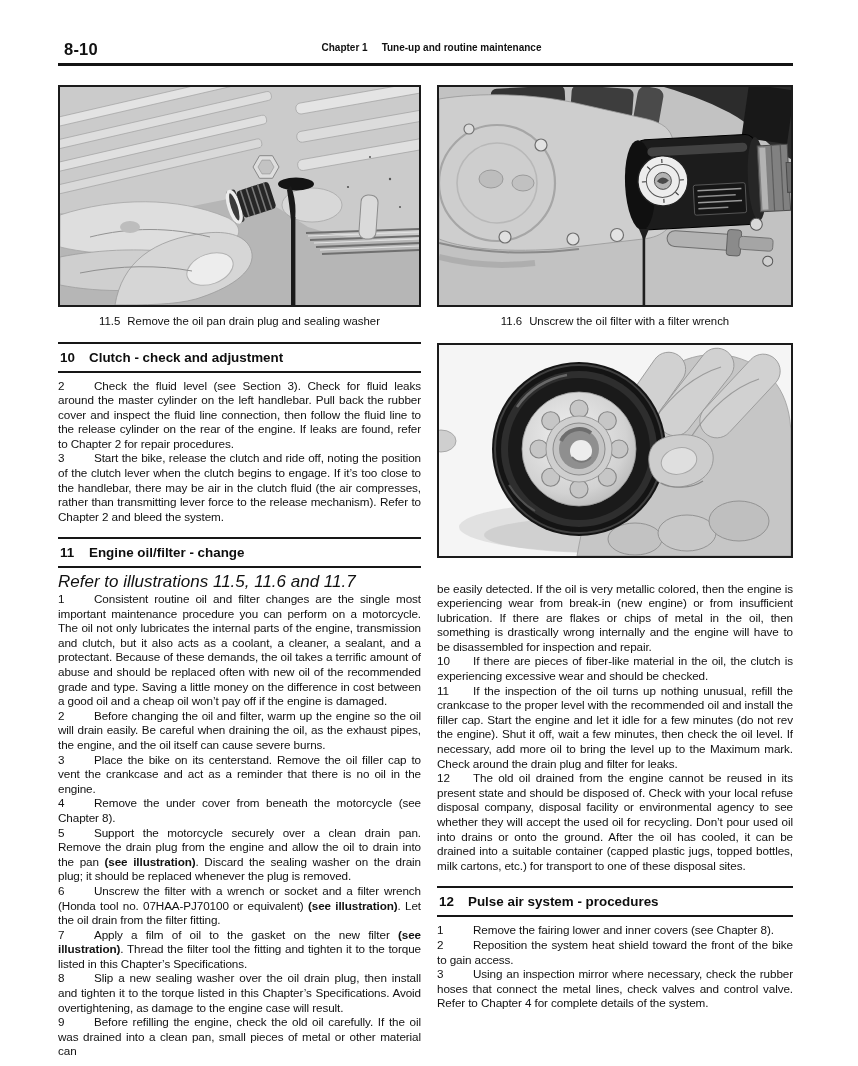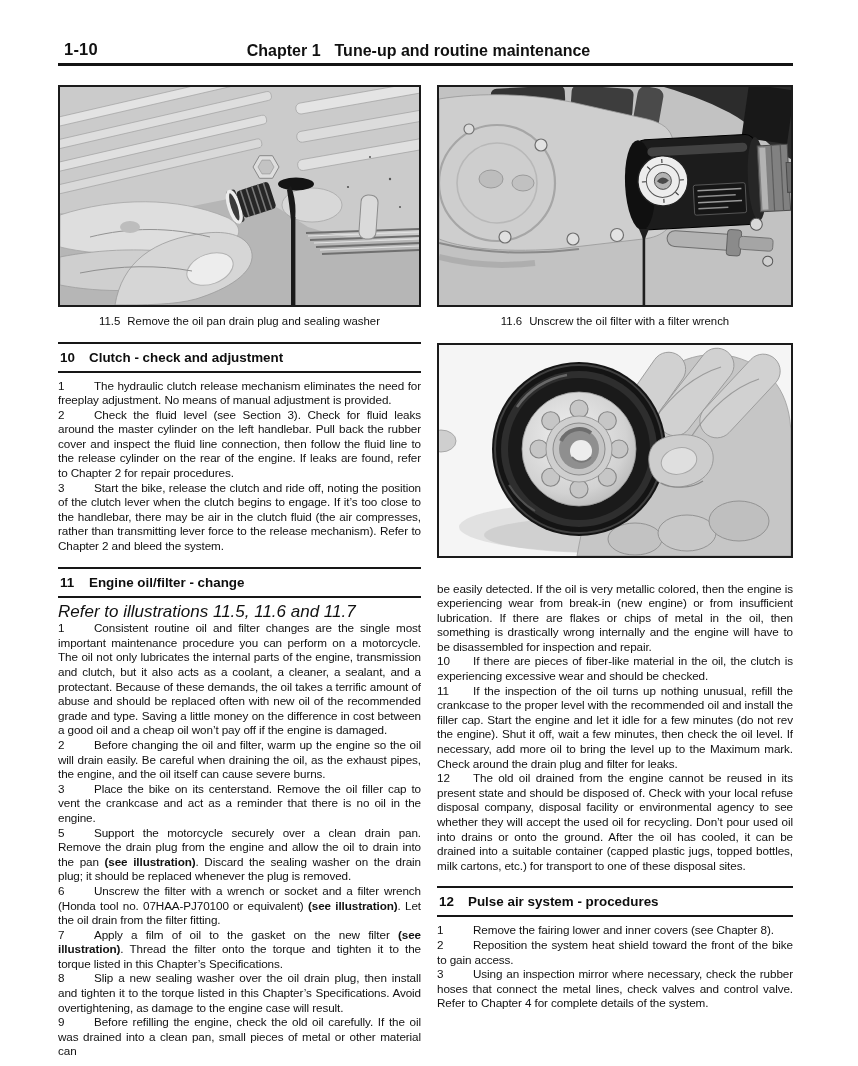--- a/index.html
+++ b/index.html
@@ -8,22 +8,22 @@
     background:#ffffff; overflow:hidden;
     font-family:"Liberation Sans","DejaVu Sans",sans-serif;
     color:#111;
   }
   
   .hdr-pagenum {
     position:absolute; left:64px; top:40px;
     font-size:16.5px; font-weight:bold; letter-spacing:0.2px;
   }
   .hdr-title {
-    position:absolute; left:51px; top:42px; width:735px;
-    text-align:center; font-size:16px; font-weight:bold;
+    position:absolute; left:64px; top:42px; width:735px;
+    text-align:center; font-size:10px; font-weight:bold;
   }
   .hdr-title .chap-label { margin-right:14px; }
   .hdr-rule {
     position:absolute; left:58px; top:63px; width:735px; height:3px;
     background:#141414;
   }
   
   .col { position:absolute; top:85px; }
   .col-left  { left:58px;  width:363px; }
   .col-right { left:437px; width:356px; }
@@ -50,21 +50,21 @@
   .paras.cont-top { margin-top:24px; }
   .para { margin:0; text-align:justify; }
   .para b { letter-spacing:-0.1px; }
   .para-num { display:inline-block; width:36px; }
 </style>
 </head>
 <body>
 
 <div class="page">
 
-  <div class="hdr-pagenum">1-10</div>
+  <div class="hdr-pagenum">8-10</div>
   <div class="hdr-title">
     <span class="chap-label">Chapter 1</span><span>Tune-up and routine maintenance</span>
   </div>
   <div class="hdr-rule"></div>
 
   <div class="col col-left">
 
     <figure class="fig">
       <svg width="359" height="218" viewBox="0 0 359 218">
         <rect x="0" y="0" width="359" height="218" fill="#b6b6b6"></rect>
@@ -140,37 +140,37 @@
     </figure>
     <div class="caption">
       <span class="cap-num">11.5</span><span>Remove the oil pan drain plug and sealing washer</span>
     </div>
 
     <div class="section-head">
       <span class="sec-num">10</span>
       <span>Clutch - check and adjustment</span>
     </div>
     <div class="paras">
-        <p class="para"><span class="para-num">1</span><span>The hydraulic clutch release mechanism eliminates the need for freeplay adjustment. No means of manual adjustment is provided.</span></p>
         <p class="para"><span class="para-num">2</span><span>Check the fluid level (see Section 3). Check for fluid leaks around the master cylinder on the left handlebar. Pull back the rubber cover and inspect the fluid line connection, then follow the fluid line to the release cylinder on the rear of the engine. If leaks are found, refer to Chapter 2 for repair procedures.</span></p>
         <p class="para"><span class="para-num">3</span><span>Start the bike, release the clutch and ride off, noting the position of the clutch lever when the clutch begins to engage. If it’s too close to the handlebar, there may be air in the clutch fluid (the air compresses, rather than transmitting lever force to the release mechanism). Refer to Chapter 2 and bleed the system.</span></p>
       </div>
 
     <div class="section-head">
       <span class="sec-num">11</span>
       <span>Engine oil/filter - change</span>
     </div>
     <p class="ref-note">Refer to illustrations 11.5, 11.6 and 11.7</p>
     <div class="paras" style="margin-top:2px">
         <p class="para"><span class="para-num">1</span><span>Consistent routine oil and filter changes are the single most important maintenance procedure you can perform on a motorcycle. The oil not only lubricates the internal parts of the engine, transmission and clutch, but it also acts as a coolant, a cleaner, a sealant, and a protectant. Because of these demands, the oil takes a terrific amount of abuse and should be replaced often with new oil of the recommended grade and type. Saving a little money on the difference in cost between a good oil and a cheap oil won’t pay off if the engine is damaged.</span></p>
         <p class="para"><span class="para-num">2</span><span>Before changing the oil and filter, warm up the engine so the oil will drain easily. Be careful when draining the oil, as the exhaust pipes, the engine, and the oil itself can cause severe burns.</span></p>
         <p class="para"><span class="para-num">3</span><span>Place the bike on its centerstand. Remove the oil filler cap to vent the crankcase and act as a reminder that there is no oil in the engine.</span></p>
+        <p class="para"><span class="para-num">4</span><span>Remove the under cover from beneath the motorcycle (see Chapter 8).</span></p>
         <p class="para"><span class="para-num">5</span><span>Support the motorcycle securely over a clean drain pan. Remove the drain plug from the engine and allow the oil to drain into the pan </span><b>(see illustration)</b><span>. Discard the sealing washer on the drain plug; it should be replaced whenever the plug is removed.</span></p>
         <p class="para"><span class="para-num">6</span><span>Unscrew the filter with a wrench or socket and a filter wrench (Honda tool no. 07HAA-PJ70100 or equivalent) </span><b>(see illustration)</b><span>. Let the oil drain from the filter fitting.</span></p>
-        <p class="para"><span class="para-num">7</span><span>Apply a film of oil to the gasket on the new filter </span><b>(see illustration)</b><span>. Thread the filter onto the torque and tighten it to the torque listed in this Chapter’s Specifications.</span></p>
+        <p class="para"><span class="para-num">7</span><span>Apply a film of oil to the gasket on the new filter </span><b>(see illustration)</b><span>. Thread the filter tool the fitting and tighten it to the torque listed in this Chapter’s Specifications.</span></p>
         <p class="para"><span class="para-num">8</span><span>Slip a new sealing washer over the oil drain plug, then install and tighten it to the torque listed in this Chapter’s Specifications. Avoid overtightening, as damage to the engine case will result.</span></p>
         <p class="para"><span class="para-num">9</span><span>Before refilling the engine, check the old oil carefully. If the oil was drained into a clean pan, small pieces of metal or other material can</span></p>
       </div>
   </div>
 
   <div class="col col-right">
 
     <figure class="fig">
       <svg width="352" height="218" viewBox="0 0 352 218">
         <rect x="0" y="0" width="352" height="218" fill="#c2c2c2"></rect>

